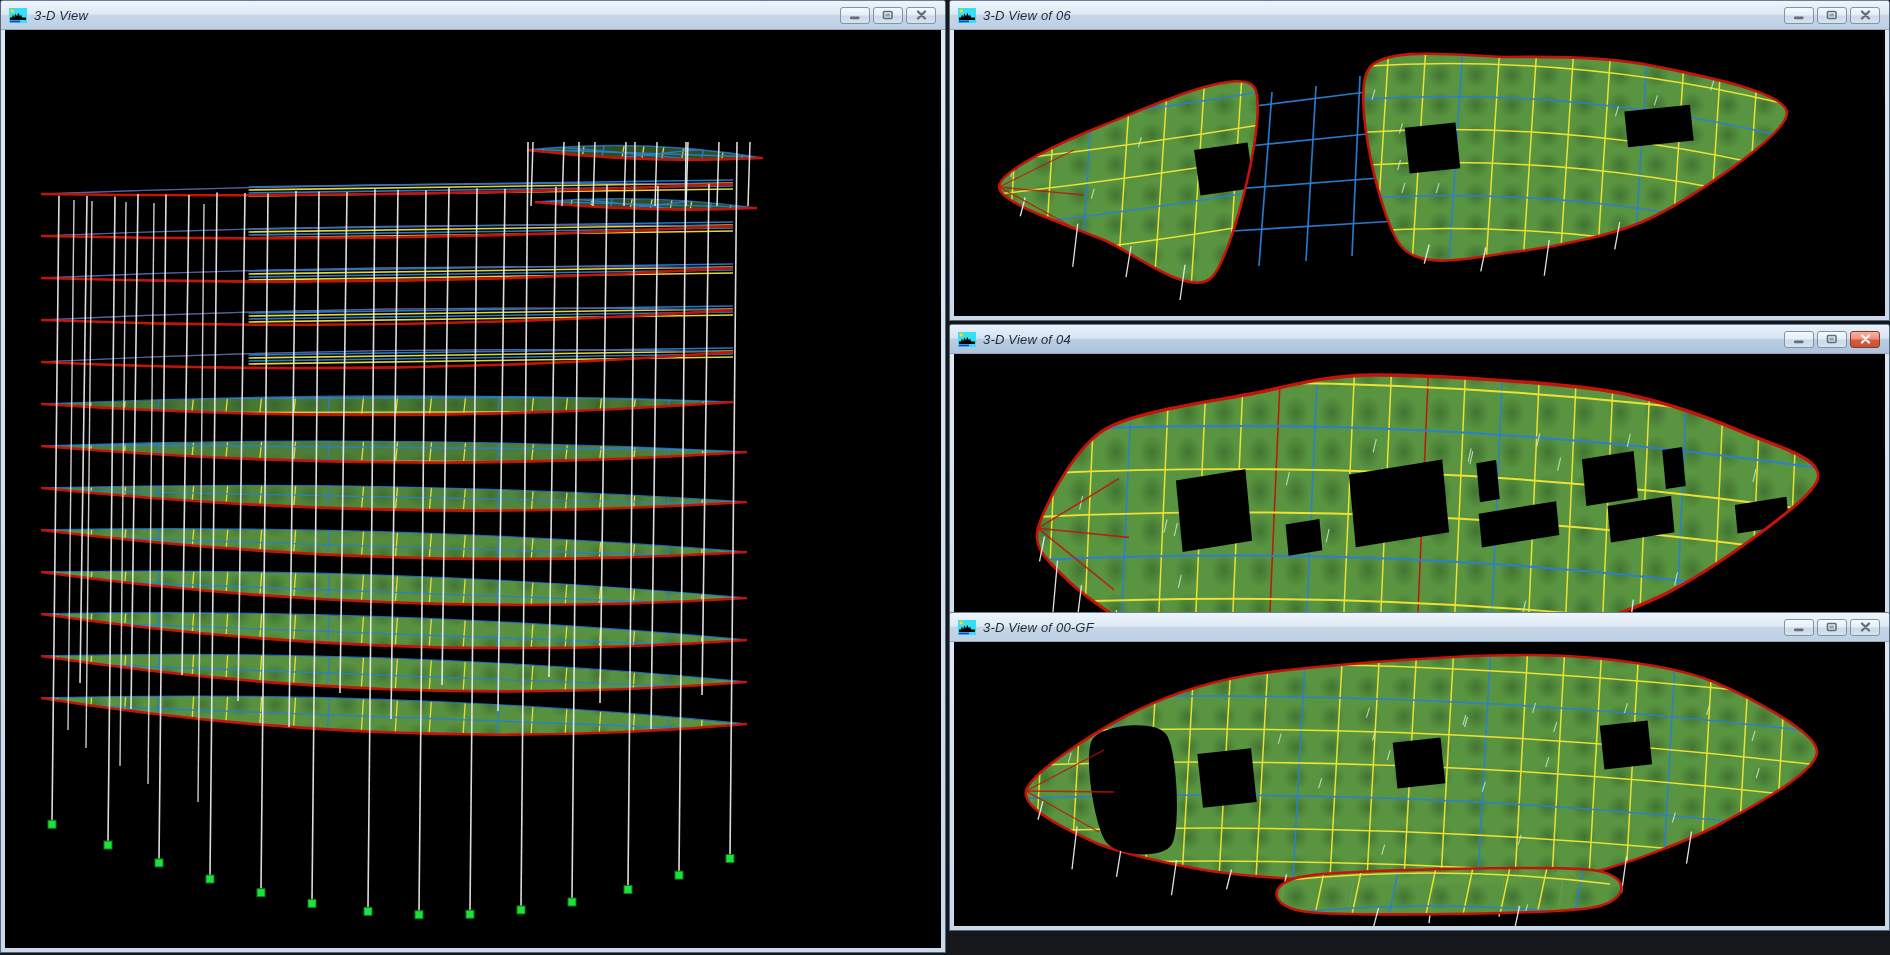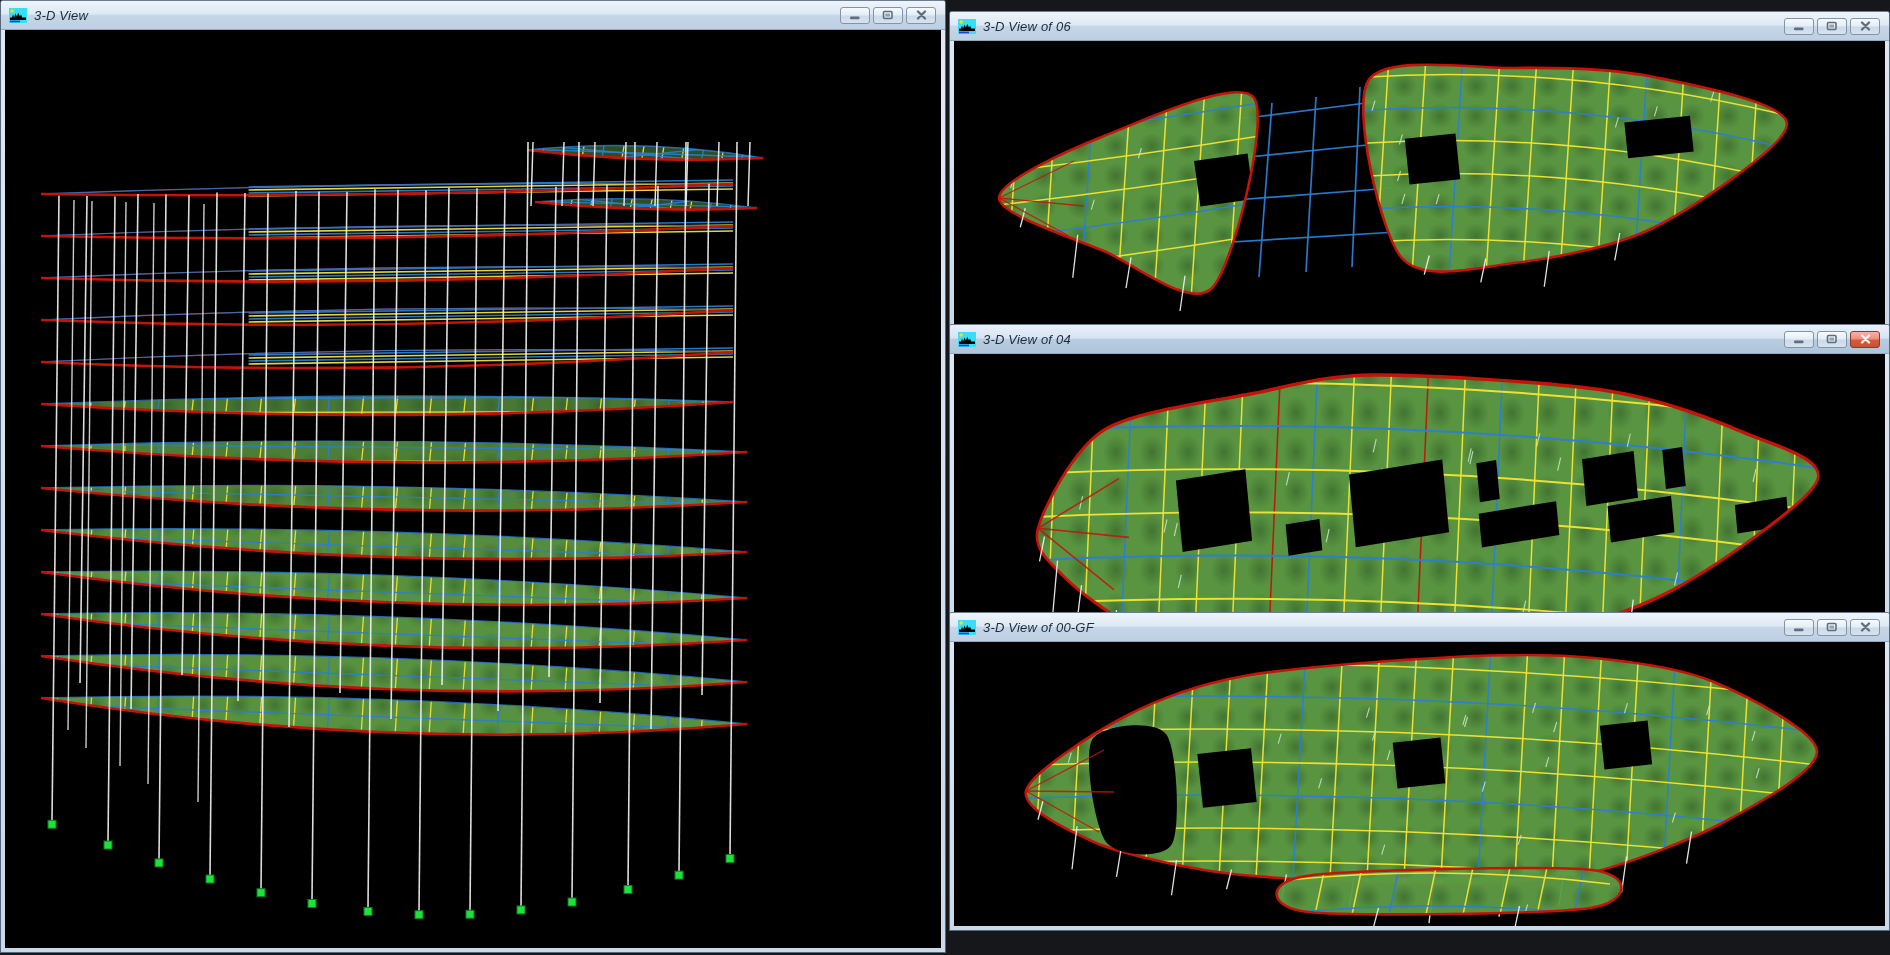--- a/index.html
+++ b/index.html
@@ -463,21 +463,21 @@
           <rect x="461" y="880.2430113261898" width="8" height="8" fill="#1ee23c" stroke="#0a7a1f" stroke-width="1"></rect>
           <rect x="512" y="875.9456078126352" width="8" height="8" fill="#1ee23c" stroke="#0a7a1f" stroke-width="1"></rect>
           <rect x="563" y="868.0124902899349" width="8" height="8" fill="#1ee23c" stroke="#0a7a1f" stroke-width="1"></rect>
           <rect x="619" y="855.4949609058258" width="8" height="8" fill="#1ee23c" stroke="#0a7a1f" stroke-width="1"></rect>
           <rect x="670" y="841.1219576923975" width="8" height="8" fill="#1ee23c" stroke="#0a7a1f" stroke-width="1"></rect>
           <rect x="721" y="824.5053784260905" width="8" height="8" fill="#1ee23c" stroke="#0a7a1f" stroke-width="1"></rect>
         </svg>
     </div>
   </section>
 
-  <section class="win" style="left:949px;top:11px;width:941px;height:321px">
+  <section class="win" style="left:949px;top:0;width:941px;height:321px">
     <header class="titlebar">
       <span class="wicon">
         <svg viewBox="0 0 18 15">
             <rect x="0" y="0" width="18" height="15" fill="#35dff6"></rect>
             <circle cx="3.2" cy="3" r="1.7" fill="#ffe000"></circle>
             <path d="M1,12 L1,9.5 L3,9.5 L4,6.5 L5.2,9.5 L6.3,5.5 L8,8.5 L9.2,4.8 L11,8.5 L12,6.5 L13.2,9.5 L17,9.5 L17,12 Z" fill="#000"></path>
             <rect x="1" y="12.6" width="10" height="1.7" fill="#1240d8"></rect>
           </svg>
       </span>
       <span class="title">3-D View of 06</span>

